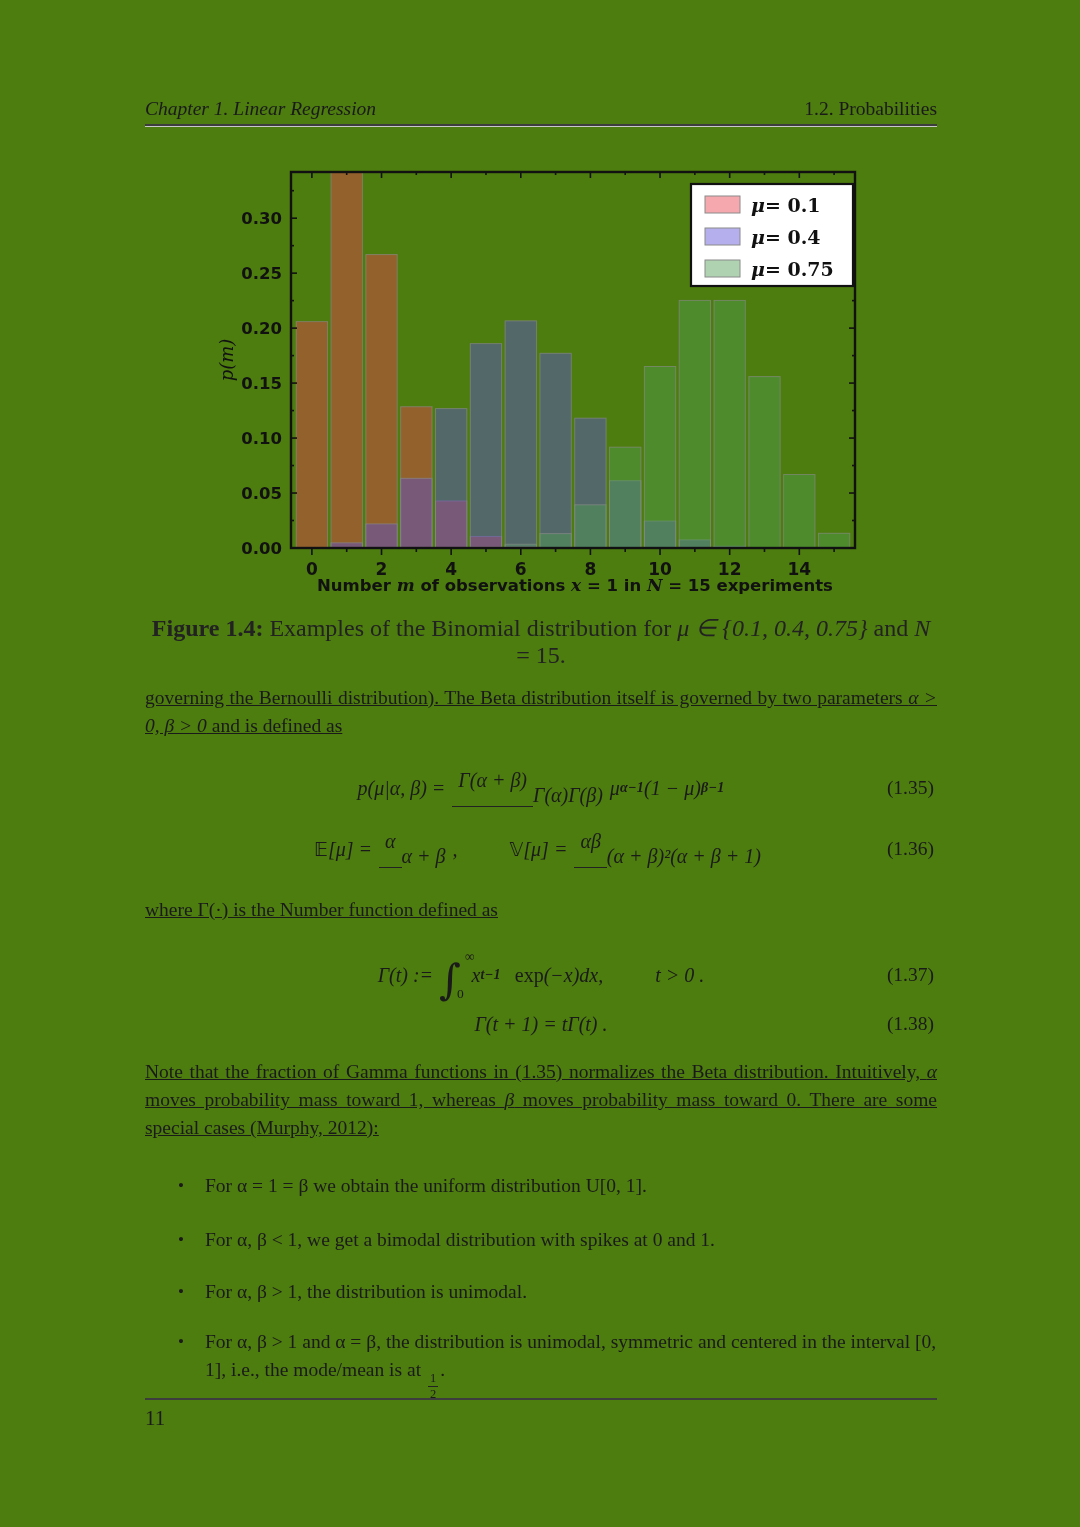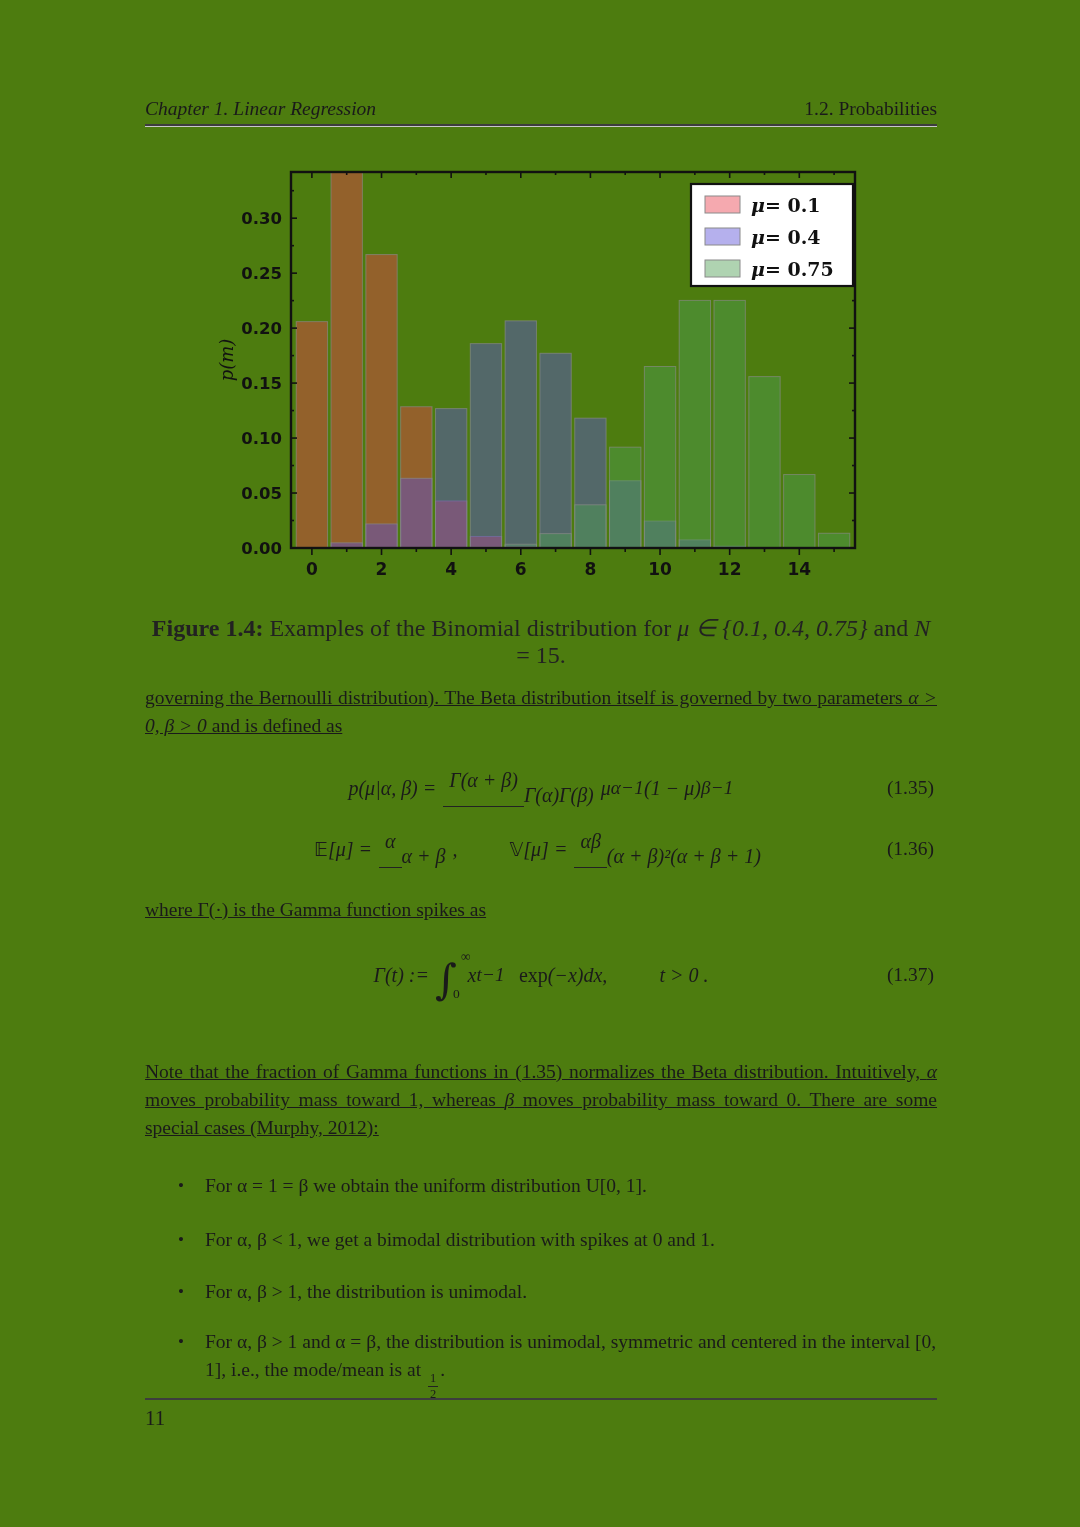--- a/index.html
+++ b/index.html
@@ -24,21 +24,21 @@
   .para{position:absolute;left:145px;width:792px;font-size:19.5px;line-height:28px;text-align:justify;text-decoration:underline;}
   .para .mi{font-style:italic;}
   
   .eqrow{position:absolute;left:145px;width:792px;display:flex;align-items:center;justify-content:center;font-size:20px;}
   .eqtag{position:absolute;right:3px;top:50%;transform:translateY(-50%);font-style:normal;font-size:19.5px;color:#1a1a1a;}
   .m{font-style:italic;}
   .bb{font-family:"DejaVu Sans",sans-serif;font-style:normal;font-weight:500;font-size:19px;}
   .frac{display:inline-flex;text-align:center;vertical-align:middle;margin:0 7px;}
   .frac .num{display:block;border-bottom:1.4px solid #222;padding:0 6px 3px;line-height:1.15;}
   .frac .den{display:block;padding-top:15px;line-height:1.15;}
-  sup.m{font-size:19px;vertical-align:9px;letter-spacing:.3px;}
+  sup.m{font-size:14px;vertical-align:9px;letter-spacing:.3px;font-weight:bold;}
   .gap-sm{display:inline-block;width:14px;}
   .gap-lg{display:inline-block;width:52px;}
   .bigint{font-family:"DejaVu Serif",serif;font-size:42px;line-height:0;position:relative;top:5px;margin:0 1px 0 6px;}
   .ilims{display:inline-flex;flex-direction:column;justify-content:space-between;height:48px;vertical-align:middle;
          font-size:13.5px;line-height:1;font-style:normal;}
   .ilims .s1{transform:translate(3px,-1px);}
   .ilims .s2{transform:translate(-5px,1px);}
   
   .bullet{position:absolute;left:145px;width:792px;display:flex;font-size:19.5px;line-height:28px;}
   .bullet .mark{width:14px;margin-left:33px;flex:none;font-size:17px;}
@@ -188,20 +188,21 @@
           <rect x="486" y="36" width="162" height="102" fill="#fff" stroke="#111" stroke-width="2.2"></rect>
           <rect x="500" y="48" width="35" height="17" fill="#e8414e" fill-opacity="0.45" stroke="#8a8a8a" stroke-width="1"></rect>
           <text x="546" y="64" fill="#111" font-family="&quot;DejaVu Serif&quot;,serif" font-size="19" font-weight="600"><tspan font-style="italic">μ</tspan><tspan font-weight="700">= 0.1</tspan></text>
           <rect x="500" y="80" width="35" height="17" fill="#5a4fd8" fill-opacity="0.45" stroke="#8a8a8a" stroke-width="1"></rect>
           <text x="546" y="96" fill="#111" font-family="&quot;DejaVu Serif&quot;,serif" font-size="19" font-weight="600"><tspan font-style="italic">μ</tspan><tspan font-weight="700">= 0.4</tspan></text>
           <rect x="500" y="112" width="35" height="17" fill="#4e9e52" fill-opacity="0.45" stroke="#8a8a8a" stroke-width="1"></rect>
           <text x="546" y="128" fill="#111" font-family="&quot;DejaVu Serif&quot;,serif" font-size="19" font-weight="600"><tspan font-style="italic">μ</tspan><tspan font-weight="700">= 0.75</tspan></text>
         </g>
       </svg>
   </div>
+  <div id="xlabel"><span>Number </span><span class="mi">m</span><span> of observations </span><span class="mi">x</span><span> = 1 in </span><span class="mi">N</span><span> = 15 experiments</span></div>
 
   <div id="caption">
     <span class="cap-label">Figure 1.4:</span><span><span> Examples of the Binomial distribution for </span><span class="mi">μ ∈ {0.1, 0.4, 0.75}</span><span> and </span><span class="mi">N</span><span> = 15.</span></span>
   </div>
 
   <div class="para" style="top:684px"><span>governing the Bernoulli distribution). The Beta distribution itself is governed by two parameters </span><span class="mi">α &gt; 0, β &gt; 0</span><span> and is defined as</span></div>
 
   <div class="eqrow" style="top:754px;height:68px">
     <span class="m">p(μ|α, β) =</span>
     <span class="frac">
@@ -226,39 +227,43 @@
     <span class="gap-lg"></span>
     <span class="bb">𝕍</span>
     <span class="m">[μ] =</span>
     <span class="frac">
       <span class="num m">αβ</span>
       <span class="den m">(α + β)²(α + β + 1)</span>
     </span>
     <span class="eqtag">(1.36)</span>
   </div>
 
-  <div class="para" style="top:896px"><span>where Γ(·) is the Gamma function spikes as</span></div>
+  <div class="para" style="top:896px"><span>where Γ(·) is the Number function defined as</span></div>
 
   <div class="eqrow" style="top:942px;height:66px">
     <span class="m">Γ(t) :=</span>
     <span class="bigint">∫</span>
     <span class="ilims">
       <span class="s1">∞</span>
       <span class="s2">0</span>
     </span>
     <span class="m">x</span>
       <sup class="m">t−1</sup>
     <span class="gap-sm"></span>
     <span>exp</span>
       <span class="m">(−x)dx,</span>
     <span class="gap-lg"></span>
     <span class="m">t &gt; 0 .</span>
     <span class="eqtag">(1.37)</span>
   </div>
 
+  <div class="eqrow" style="top:1006px;height:36px">
+    <span class="m">Γ(t + 1) = tΓ(t) .</span>
+    <span class="eqtag">(1.38)</span>
+  </div>
 
   <div class="para" style="top:1058px"><span>Note that the fraction of Gamma functions in (1.35) normalizes the Beta distribution. Intuitively, </span><span class="mi">α</span><span> moves probability mass toward 1, whereas </span><span class="mi">β</span><span> moves probability mass toward 0. There are some special cases (Murphy, 2012):</span></div>
 
   <div class="bullet" style="top:1172px">
     <span class="mark">•</span>
     <span class="btxt"><span>For </span><span class="mi">α = 1 = β</span><span> we obtain the uniform distribution </span><span class="mi">U</span><span>[0, 1].</span></span>
   </div>
   <div class="bullet" style="top:1226px">
     <span class="mark">•</span>
     <span class="btxt"><span>For </span><span class="mi">α, β &lt; 1</span><span>, we get a bimodal distribution with spikes at 0 and 1.</span></span>

